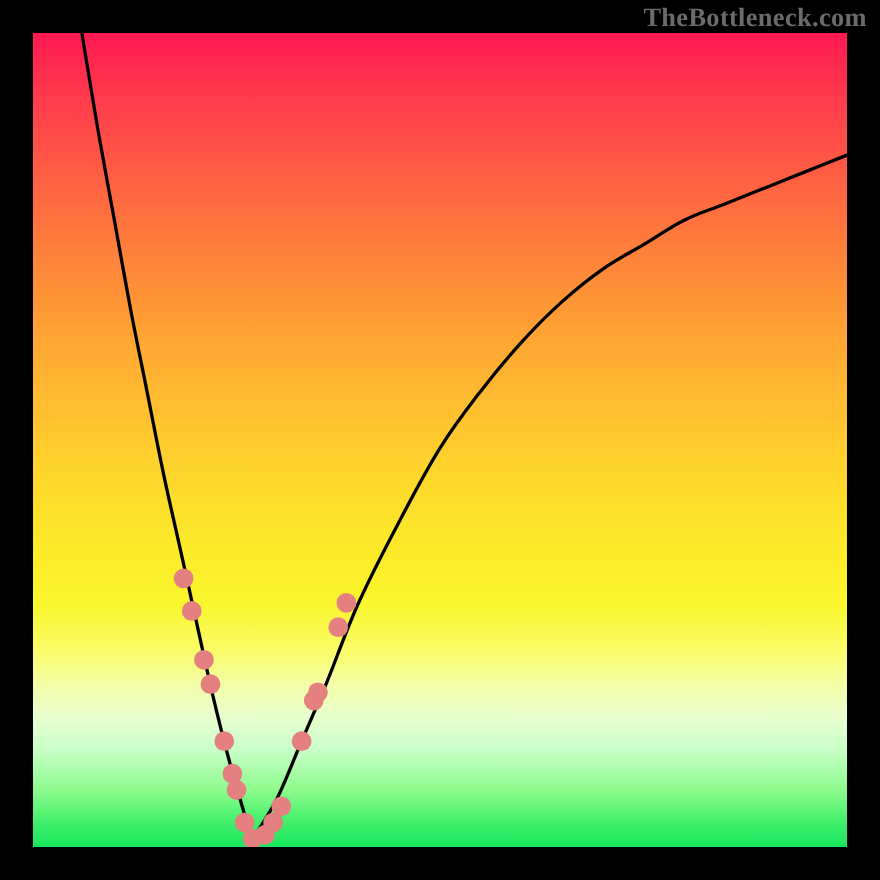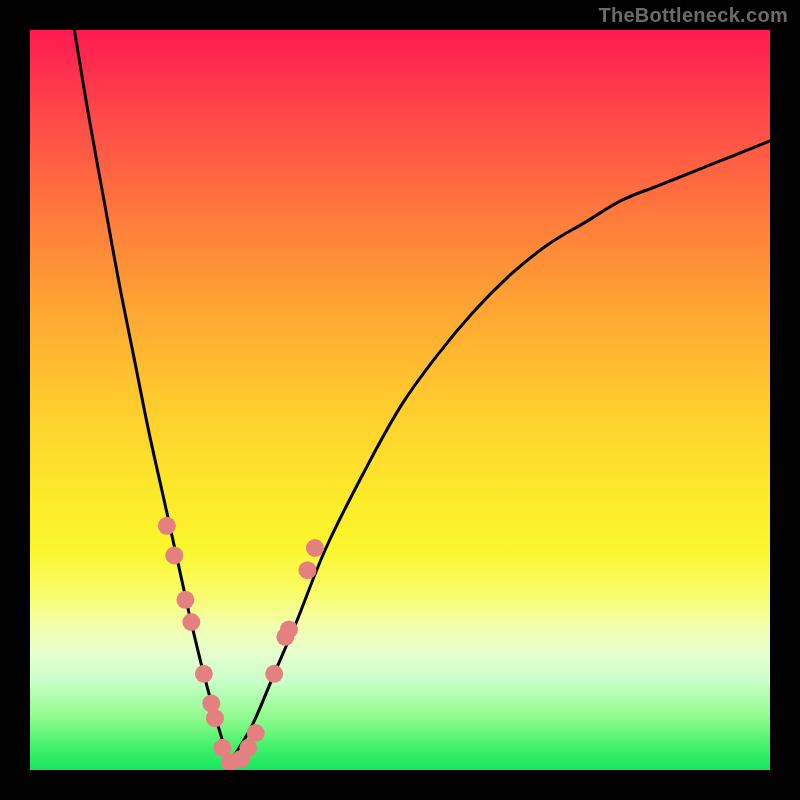--- a/index.html
+++ b/index.html
@@ -38,22 +38,22 @@
       #c9ffc9 88%,
       #8efb8c 93%,
       #41f06a 97%,
       #17e65e 100%
     );
   }
   .watermark {
     position: absolute;
     top: 4px;
     right: 12px;
-    font-family: Liberation Sans, sans-serif;
-    font-size: 20px;
+    font-family: Liberation Serif, serif;
+    font-size: 24px;
     font-weight: 600;
     color: #6b6b6b;
     letter-spacing: 0.3px;
   }
   svg.curve {
     position: absolute;
     top: 0;
     left: 0;
     width: 740px;
     height: 740px;

